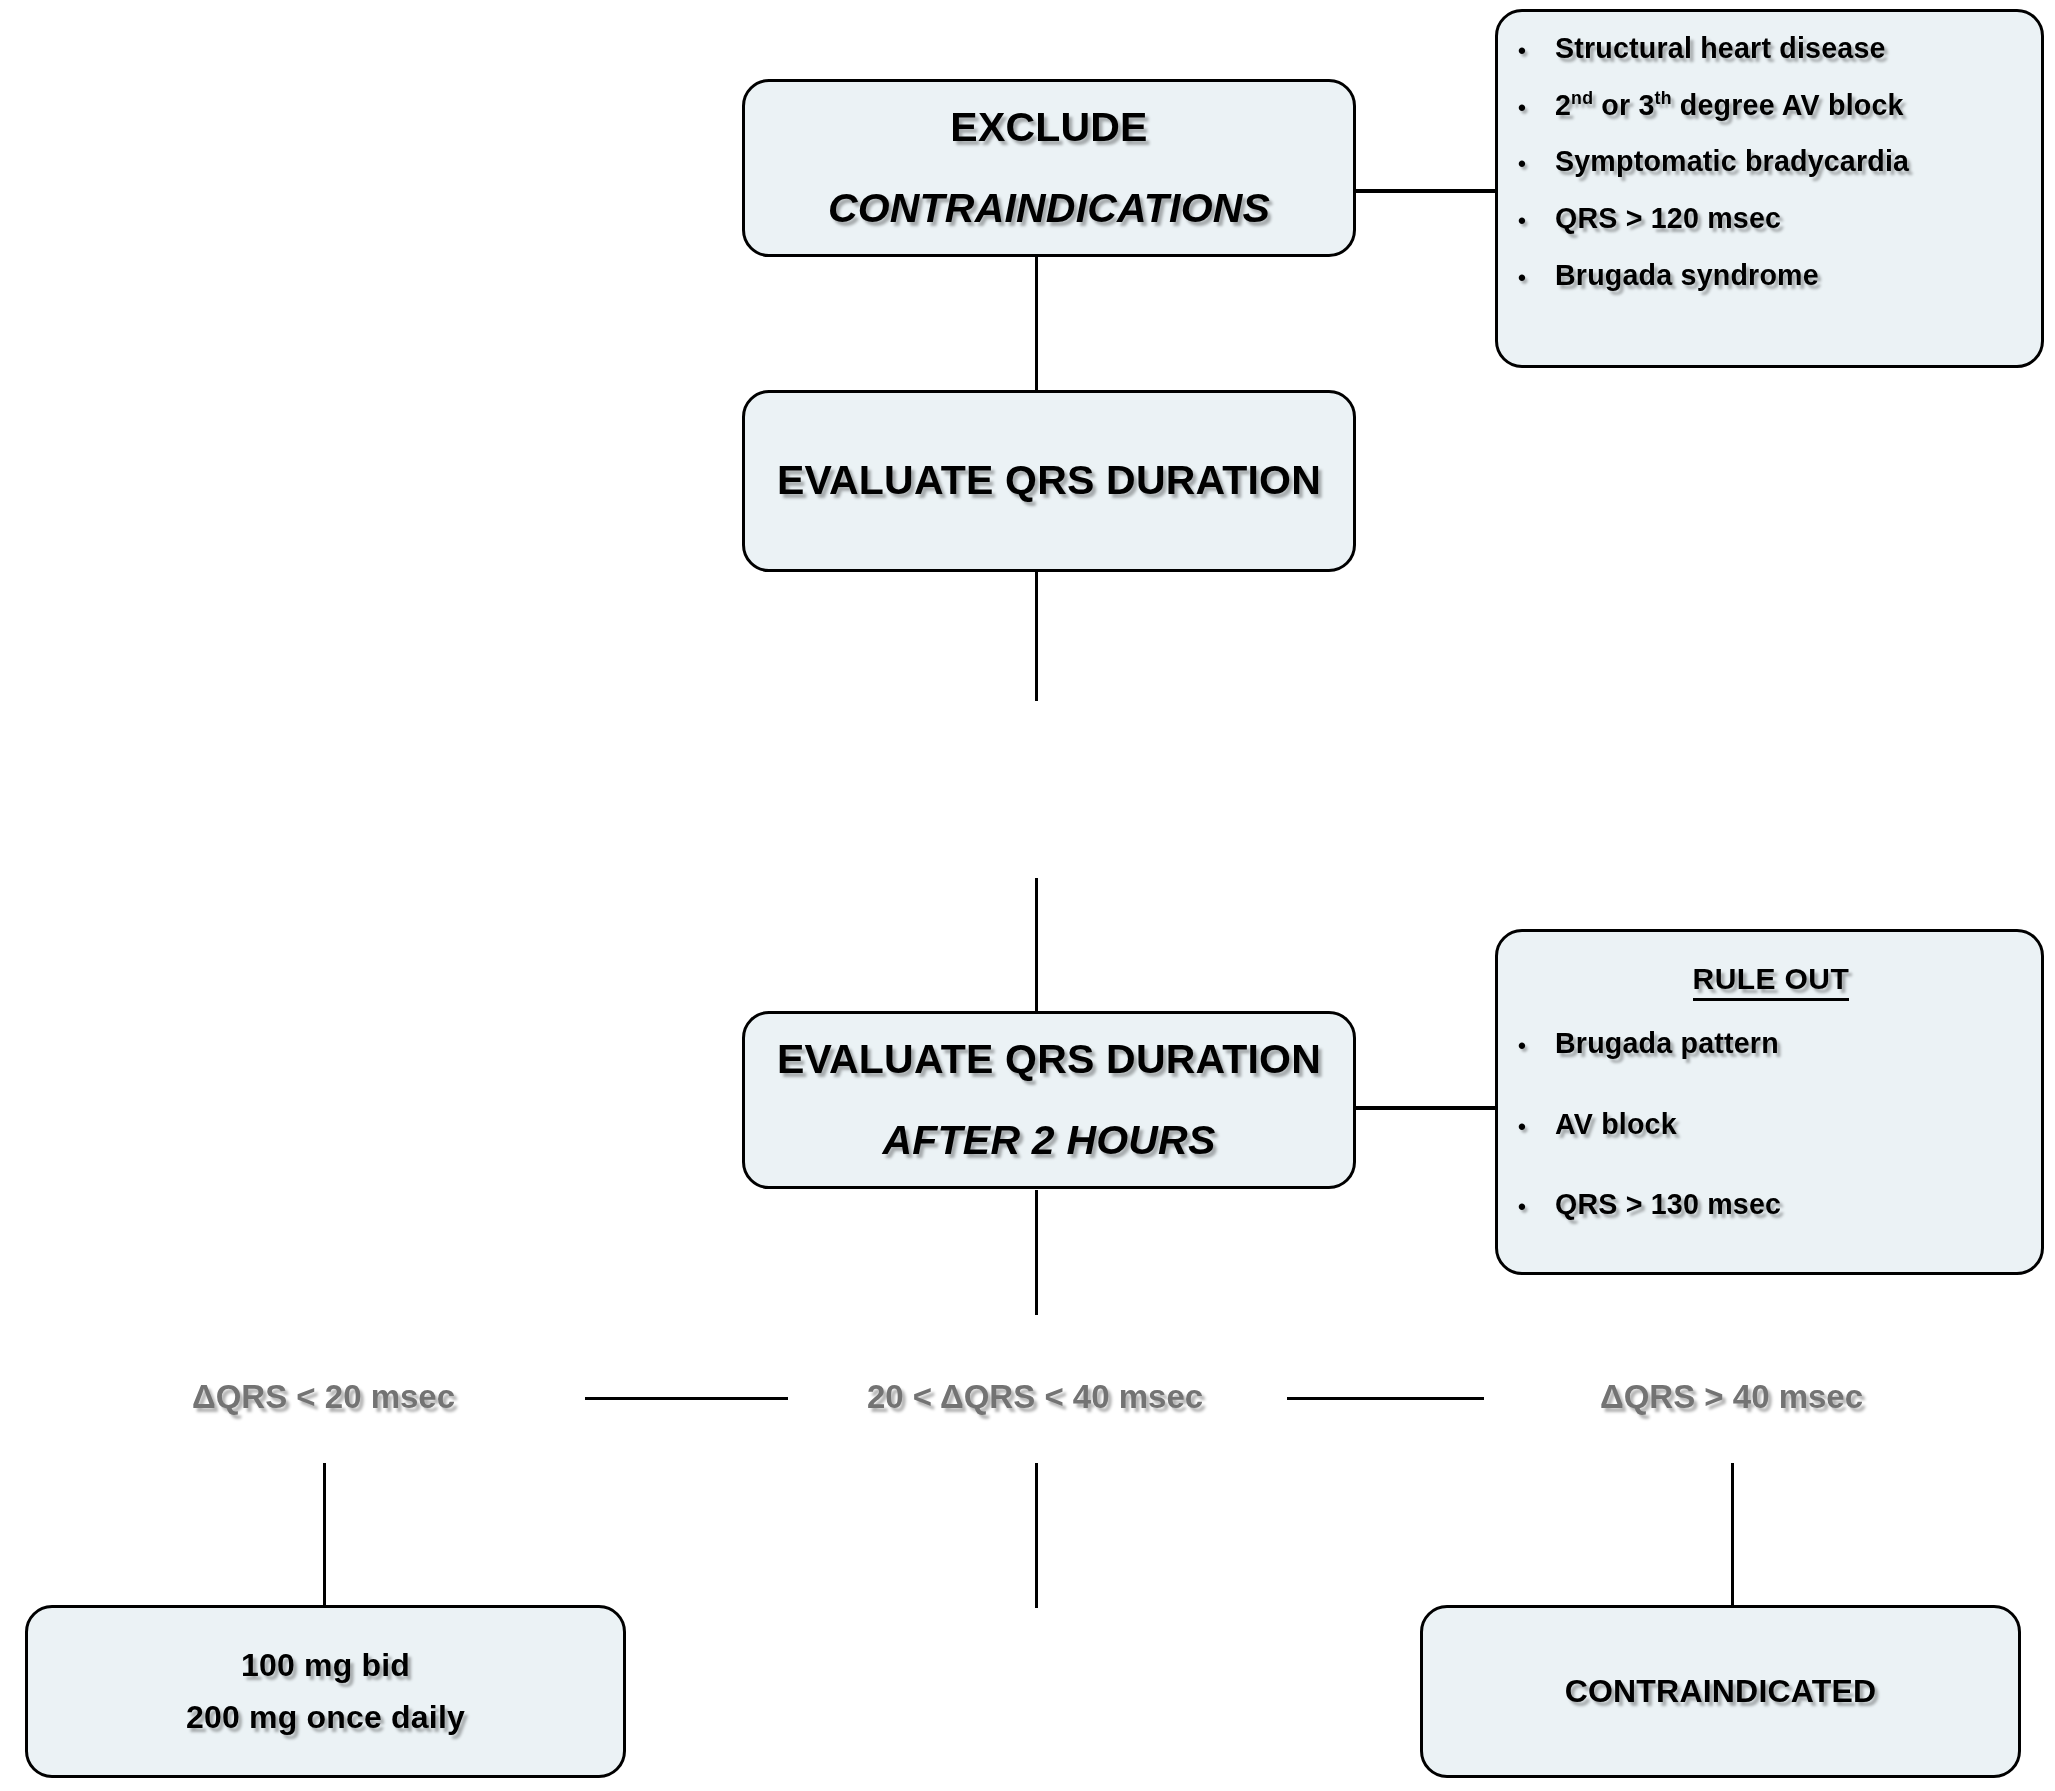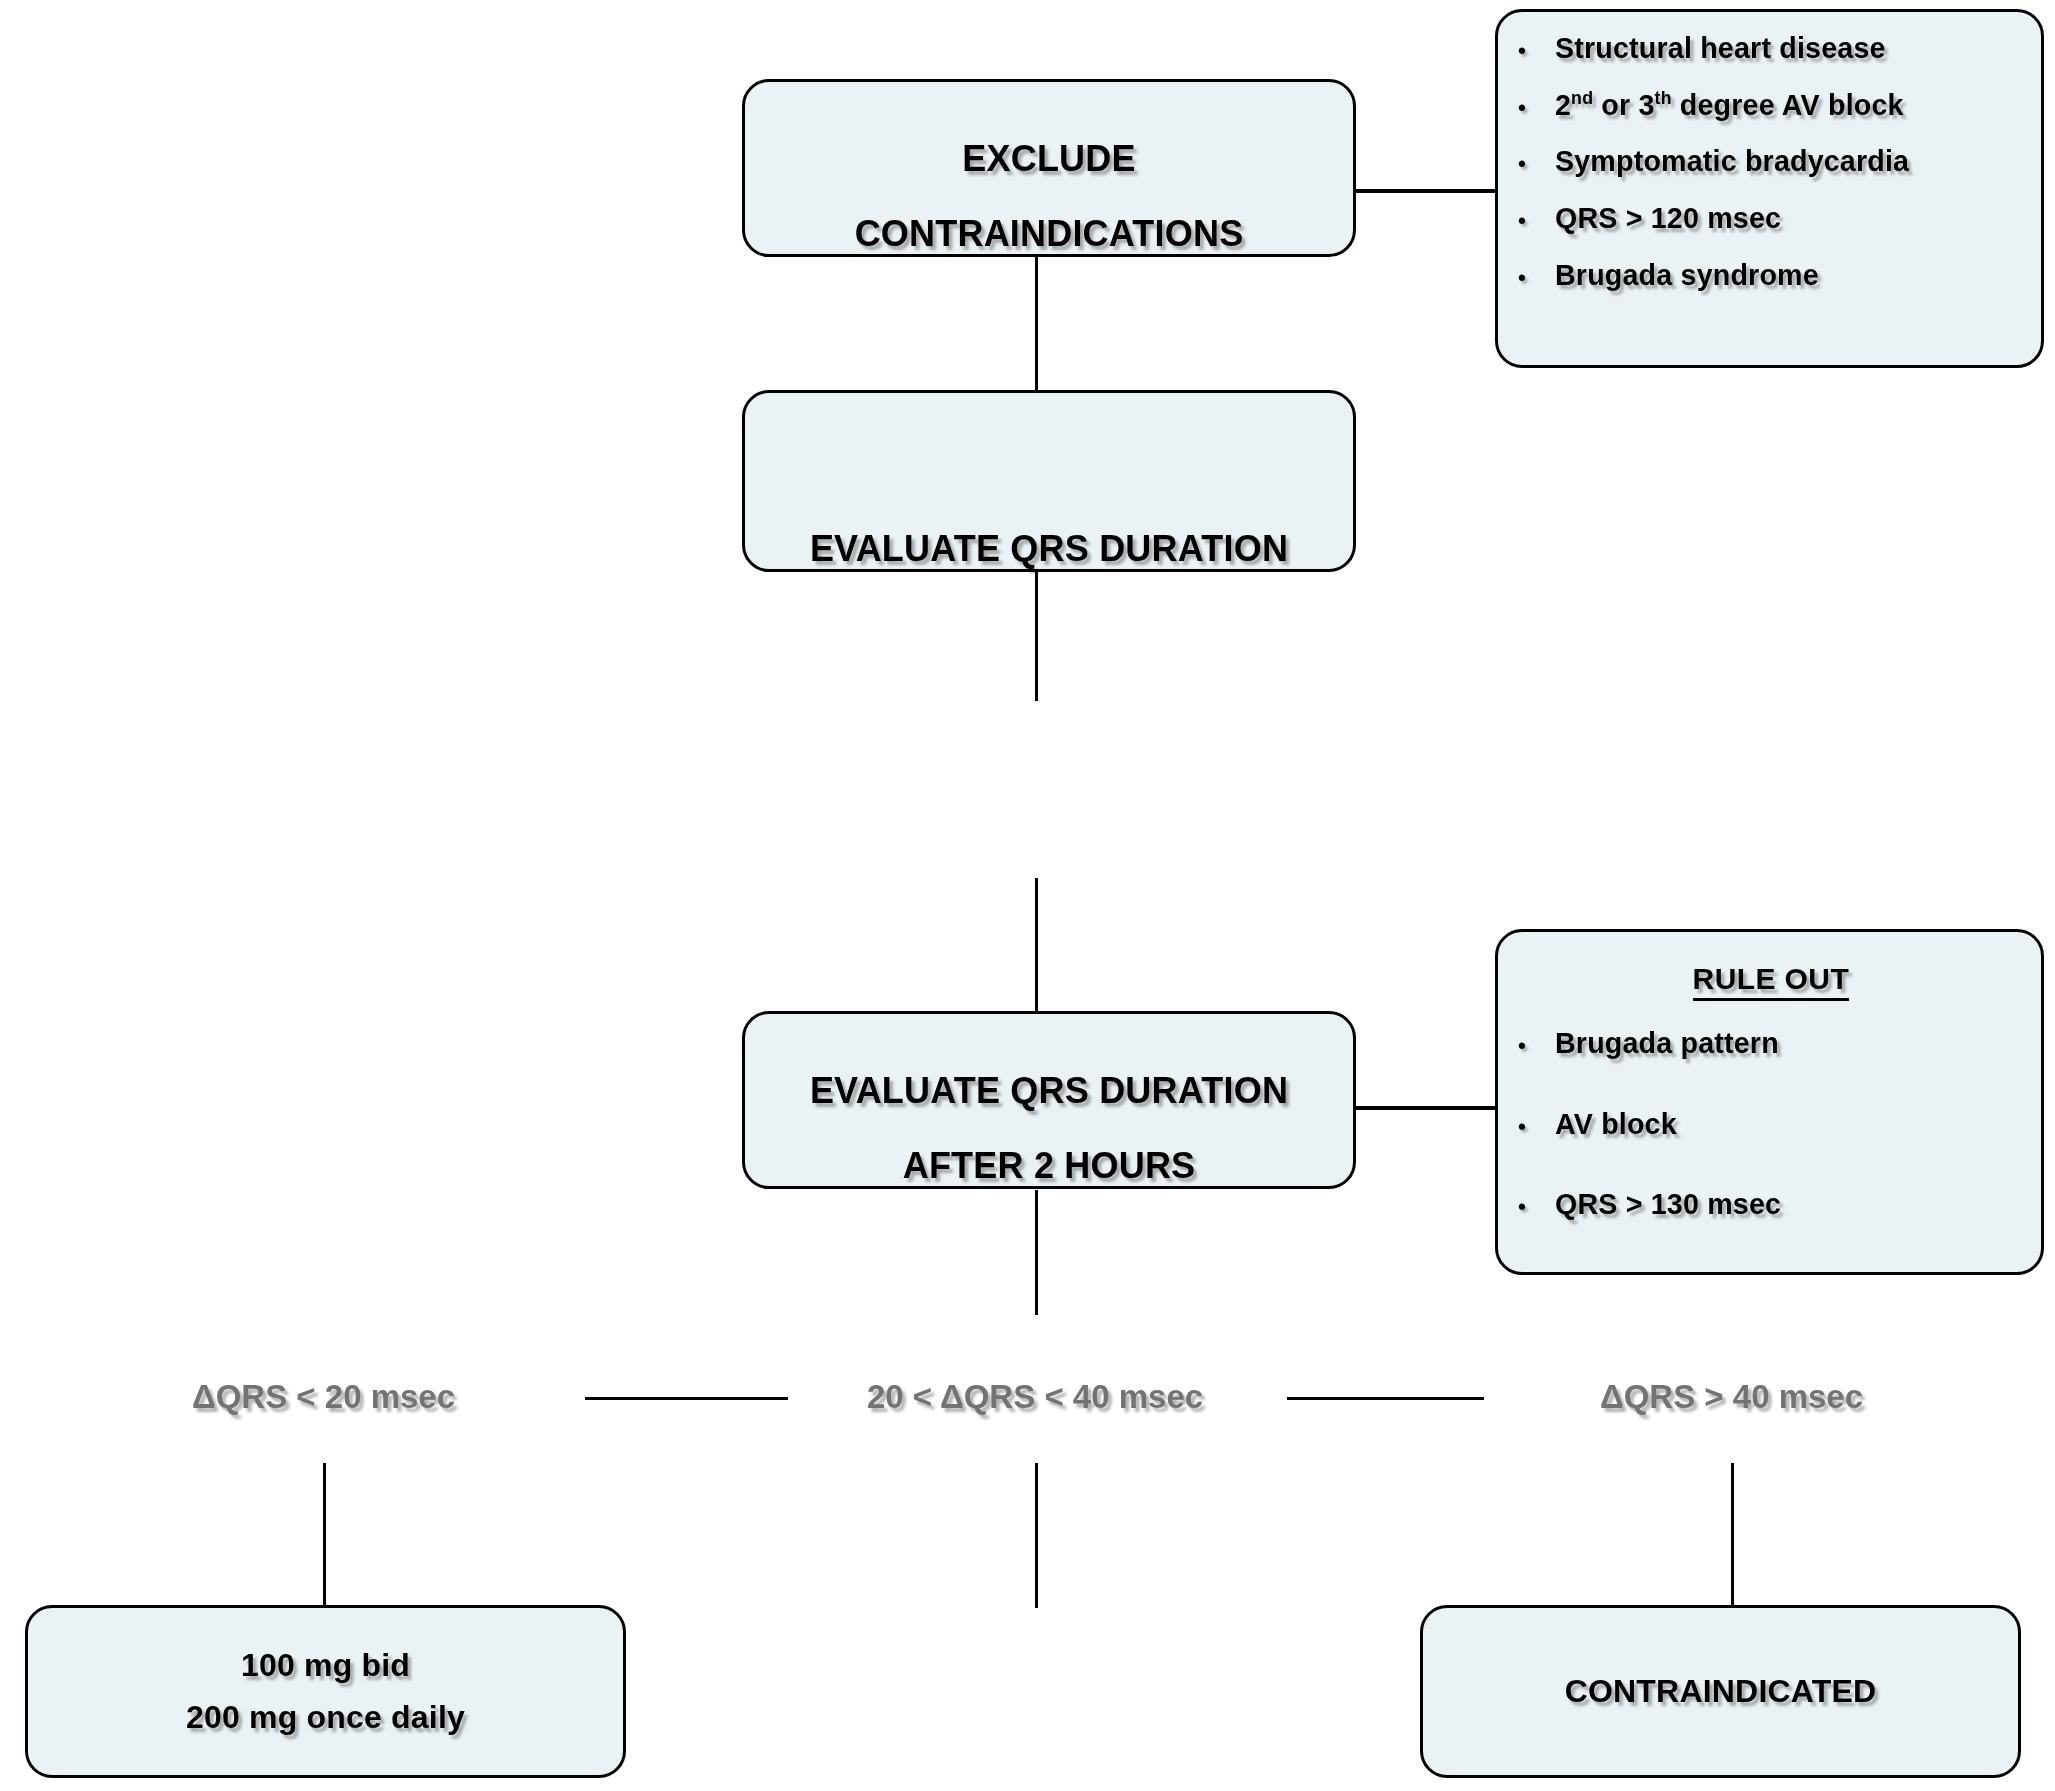--- a/index.html
+++ b/index.html
@@ -35,26 +35,26 @@
     letter-spacing: 0.2px;
     text-shadow: 3.5px 3.9px 3px rgba(0,0,0,0.30);
   }
   .node .line {
     display: block;
     white-space: nowrap;
   }
 
   
   .node.main {
-    font-size: 36px;
+    font-size: 41px;
     line-height: 1.1;
-    justify-content: flex-end;
   }
   .node.main .line + .line {
     margin-top: 36px;
+    font-style: italic;
   }
 
   
   .node.outcome {
     font-size: 32px;
     line-height: 1.1;
   }
   .node.outcome .line + .line {
     margin-top: 16px;
   }

